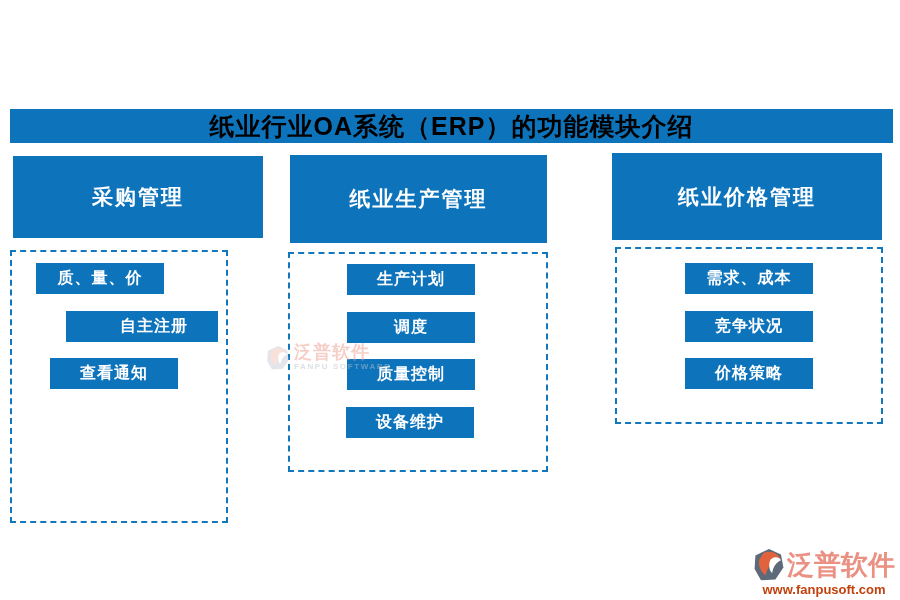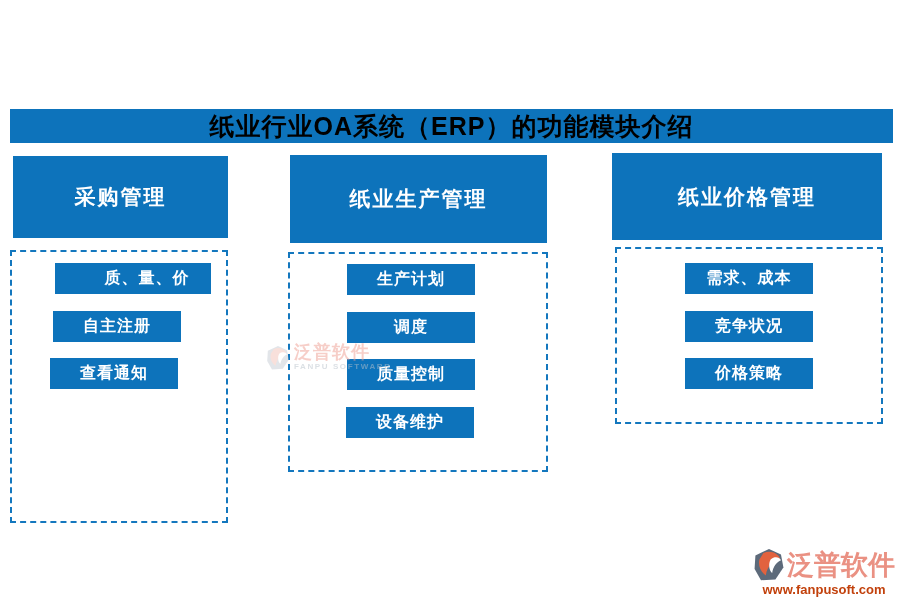--- a/index.html
+++ b/index.html
@@ -11,37 +11,37 @@
     background:#0d73bb;display:flex;align-items:center;justify-content:center;
   }
   .title-bar .title-text{
     color:#000000;font-size:25px;font-weight:700;letter-spacing:1px;line-height:34px;white-space:nowrap;
   }
 
   .col-header{
     position:absolute;background:#0d73bb;display:flex;align-items:center;justify-content:center;
     color:#ffffff;font-size:21px;font-weight:700;letter-spacing:2px;
   }
-  #hdr-1{left:13px;top:156px;width:215px;height:82px;}
+  #hdr-1{left:13px;top:156px;width:250px;height:82px;}
   #hdr-2{left:290px;top:155px;width:257px;height:88px;}
   #hdr-3{left:612px;top:153px;width:270px;height:87px;}
 
   .dashed-box{position:absolute;border:2px dashed #1377be;background:transparent;}
   #box-1{left:10px;top:250px;width:214px;height:269px;}
   #box-2{left:288px;top:252px;width:256px;height:216px;}
   #box-3{left:615px;top:247px;width:264px;height:173px;}
 
   .module-btn{
     position:absolute;width:128px;height:31px;background:#0d73bb;
     display:flex;align-items:center;justify-content:center;
     color:#ffffff;font-size:16px;font-weight:700;letter-spacing:1px;white-space:nowrap;
   }
 
   
-  #c1b1{left:55px;top:263px;padding-left:28px;} #c1b2{left:53px;top:311px;} #c1b3{left:50px;top:358px;}
+  #c1b1{left:36px;top:263px;} #c1b2{left:66px;top:311px;padding-left:24px;} #c1b3{left:50px;top:358px;}
   
   #c2b1{left:347px;top:264px;} #c2b2{left:347px;top:312px;} #c2b3{left:347px;top:359px;} #c2b4{left:346px;top:407px;}
   
   #c3b1{left:685px;top:263px;} #c3b2{left:685px;top:311px;} #c3b3{left:685px;top:358px;}
 
   .watermark{
     position:absolute;left:266px;top:343px;display:flex;align-items:flex-start;
     opacity:0.5;pointer-events:none;
   }
   .watermark .wm-icon{width:24px;height:26px;margin-right:4px;margin-top:2px;}

